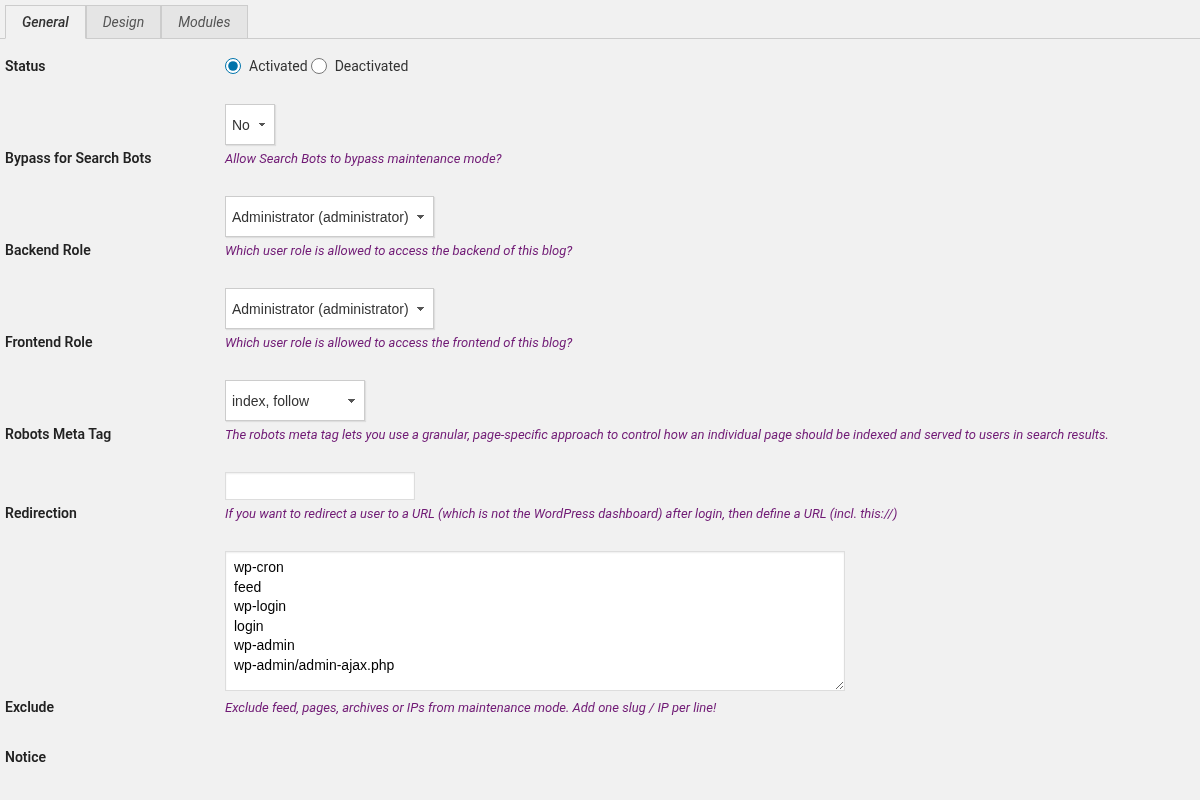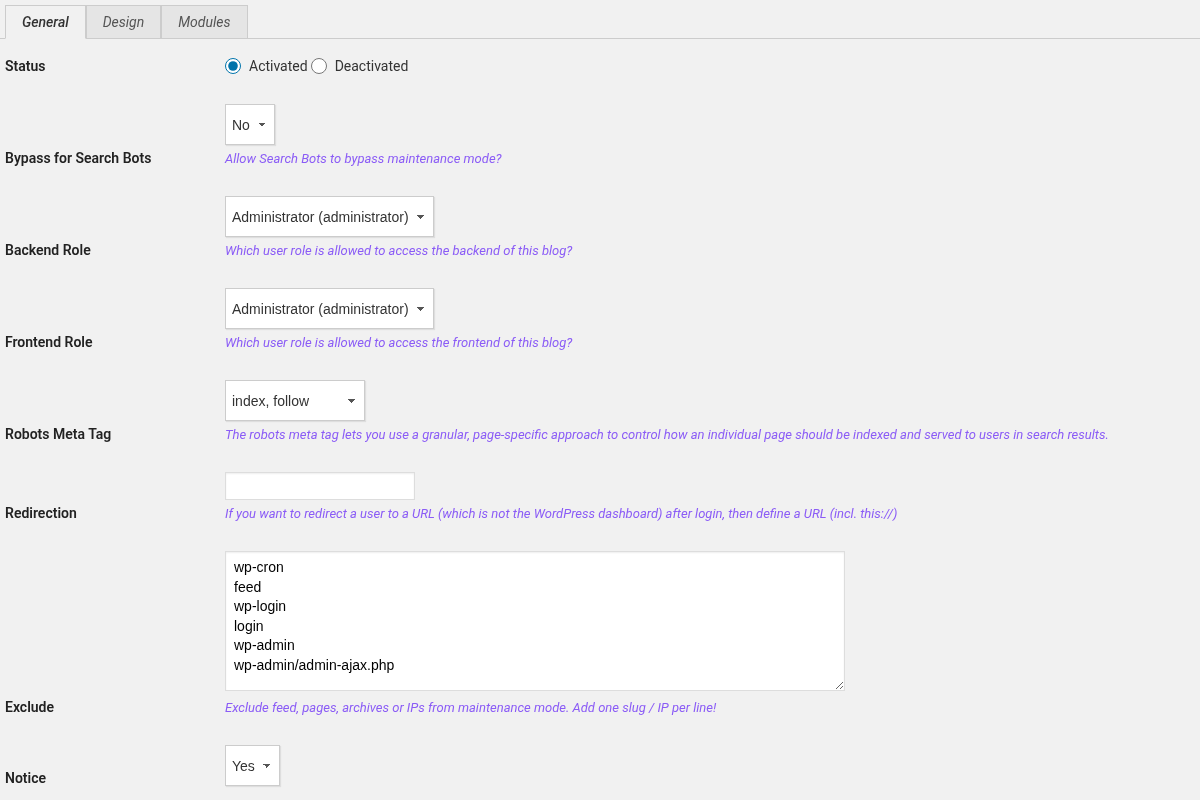--- a/index.html
+++ b/index.html
@@ -89,21 +89,21 @@
       -webkit-appearance: none;
       background-image: linear-gradient(45deg, transparent 50%, #555 50%), linear-gradient(135deg, #555 50%, transparent 50%);
       background-position: calc(100% - 12px) center, calc(100% - 8px) center;
       background-size: 4px 4px, 4px 4px;
       background-repeat: no-repeat;
       height: 41px;
       color: #333;
     }
     .description {
       font-style: italic;
-      color: #8b5cf6;
+      color: #701a75;
       font-size: 13px;
       margin-top: 6px;
     }
     input[type="text"] {
       font-size: 14px;
       padding: 4px 6px;
       border: 1px solid #ddd;
       background: #fff;
       width: 190px;
       height: 28px;
@@ -205,20 +205,15 @@
 wp-login
 login
 wp-admin
 wp-admin/admin-ajax.php</textarea>
       <div class="description">Exclude feed, pages, archives or IPs from maintenance mode. Add one slug / IP per line!</div>
     </div>
   </div>
 
   <div class="form-row">
     <div class="form-label">Notice</div>
-    <div class="form-field">
-      <select>
-        <option>Yes</option>
-      </select>
-    </div>
   </div>
 
 </div>
 
 </body></html>

